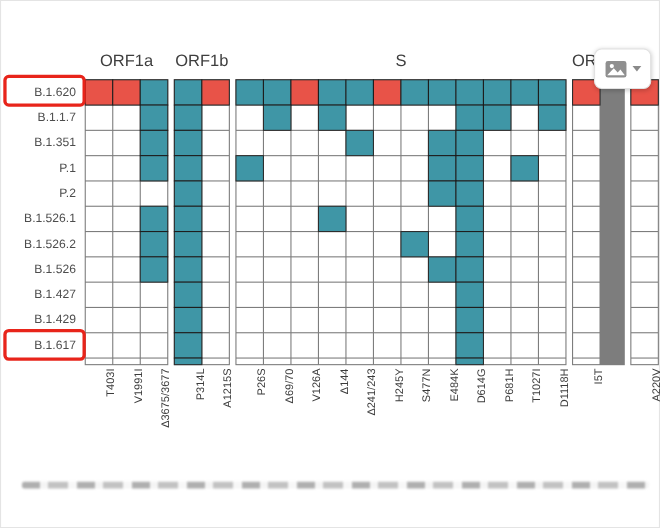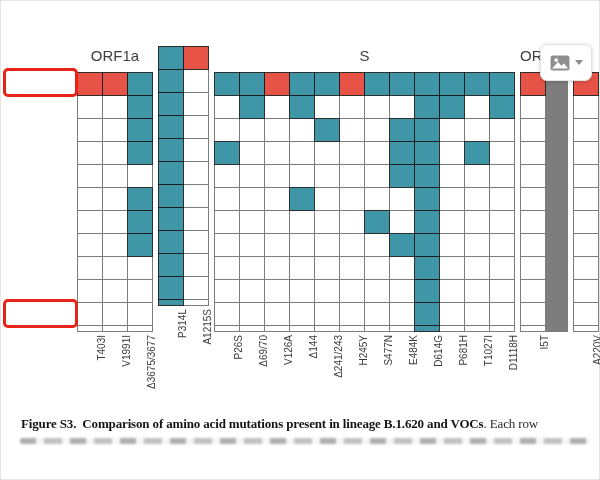--- a/index.html
+++ b/index.html
@@ -71,20 +71,33 @@
            background:#58585a; color:#fff; display:flex; align-items:center;
            justify-content:center; font-size:16px; letter-spacing:.2px; z-index:20; }
 </style>
 </head>
 <body>
 
 <div id="page">
 
 
   <div class="figure">
+    <div class="row-labels">
+        <div class="row-label">B.1.620</div>
+        <div class="row-label">B.1.1.7</div>
+        <div class="row-label">B.1.351</div>
+        <div class="row-label">P.1</div>
+        <div class="row-label">P.2</div>
+        <div class="row-label">B.1.526.1</div>
+        <div class="row-label">B.1.526.2</div>
+        <div class="row-label">B.1.526</div>
+        <div class="row-label">B.1.427</div>
+        <div class="row-label">B.1.429</div>
+        <div class="row-label">B.1.617</div>
+      </div>
     <div class="heatmap">
         <div class="column-group">
           <div class="group-label">ORF1a</div>
           <div class="cell-grid" style="grid-template-columns: repeat(3, 24px); grid-template-rows: repeat(11, 22px) 5px; background: rgb(125, 125, 125);">
             <div class="cell filled" style="background: rgb(232, 83, 72);"></div>
             <div class="cell filled" style="background: rgb(232, 83, 72);"></div>
             <div class="cell filled" style="background: rgb(63, 150, 166);"></div>
             <div class="cell" style="background: rgb(255, 255, 255);"></div>
             <div class="cell" style="background: rgb(255, 255, 255);"></div>
             <div class="cell filled" style="background: rgb(63, 150, 166);"></div>
@@ -125,20 +138,21 @@
             </div>
             <div class="column-label">
               <span>V1991I</span>
             </div>
             <div class="column-label">
               <span>Δ3675/3677</span>
             </div>
           </div>
         </div>
         <div class="column-group">
+          <div class="group-label">ORF1b</div>
           <div class="cell-grid" style="grid-template-columns: repeat(2, 24px); grid-template-rows: repeat(11, 22px) 5px; background: rgb(125, 125, 125);">
             <div class="cell filled" style="background: rgb(63, 150, 166);"></div>
             <div class="cell filled" style="background: rgb(232, 83, 72);"></div>
             <div class="cell filled" style="background: rgb(63, 150, 166);"></div>
             <div class="cell" style="background: rgb(255, 255, 255);"></div>
             <div class="cell filled" style="background: rgb(63, 150, 166);"></div>
             <div class="cell" style="background: rgb(255, 255, 255);"></div>
             <div class="cell filled" style="background: rgb(63, 150, 166);"></div>
             <div class="cell" style="background: rgb(255, 255, 255);"></div>
             <div class="cell filled" style="background: rgb(63, 150, 166);"></div>
@@ -406,20 +420,17 @@
 
   <div class="overlay-btn">
     <svg width="20" height="16" viewBox="0 0 20 16">
       <rect x="0.5" y="0.5" width="19" height="15" rx="2.2" fill="#8f8f8f"></rect>
       <circle cx="6.2" cy="5.1" r="1.9" fill="#ffffff"></circle>
       <path d="M2 13.5 L8 7 L11.5 10.8 L14 8.2 L18 13.5 Z" fill="#ffffff"></path>
     </svg>
     <span class="caret"></span>
   </div>
 
-  <div class="caption">
-    <span class="cap-label">Figure S3.</span><span class="cap-bold">Comparison of amino acid mutations present in lineage B.1.620 and VOCs</span><span class="cap-rest">. Each row</span>
-  </div>
 
   <div class="blurline"></div>
 
 
 </div>
 
 </body></html>

